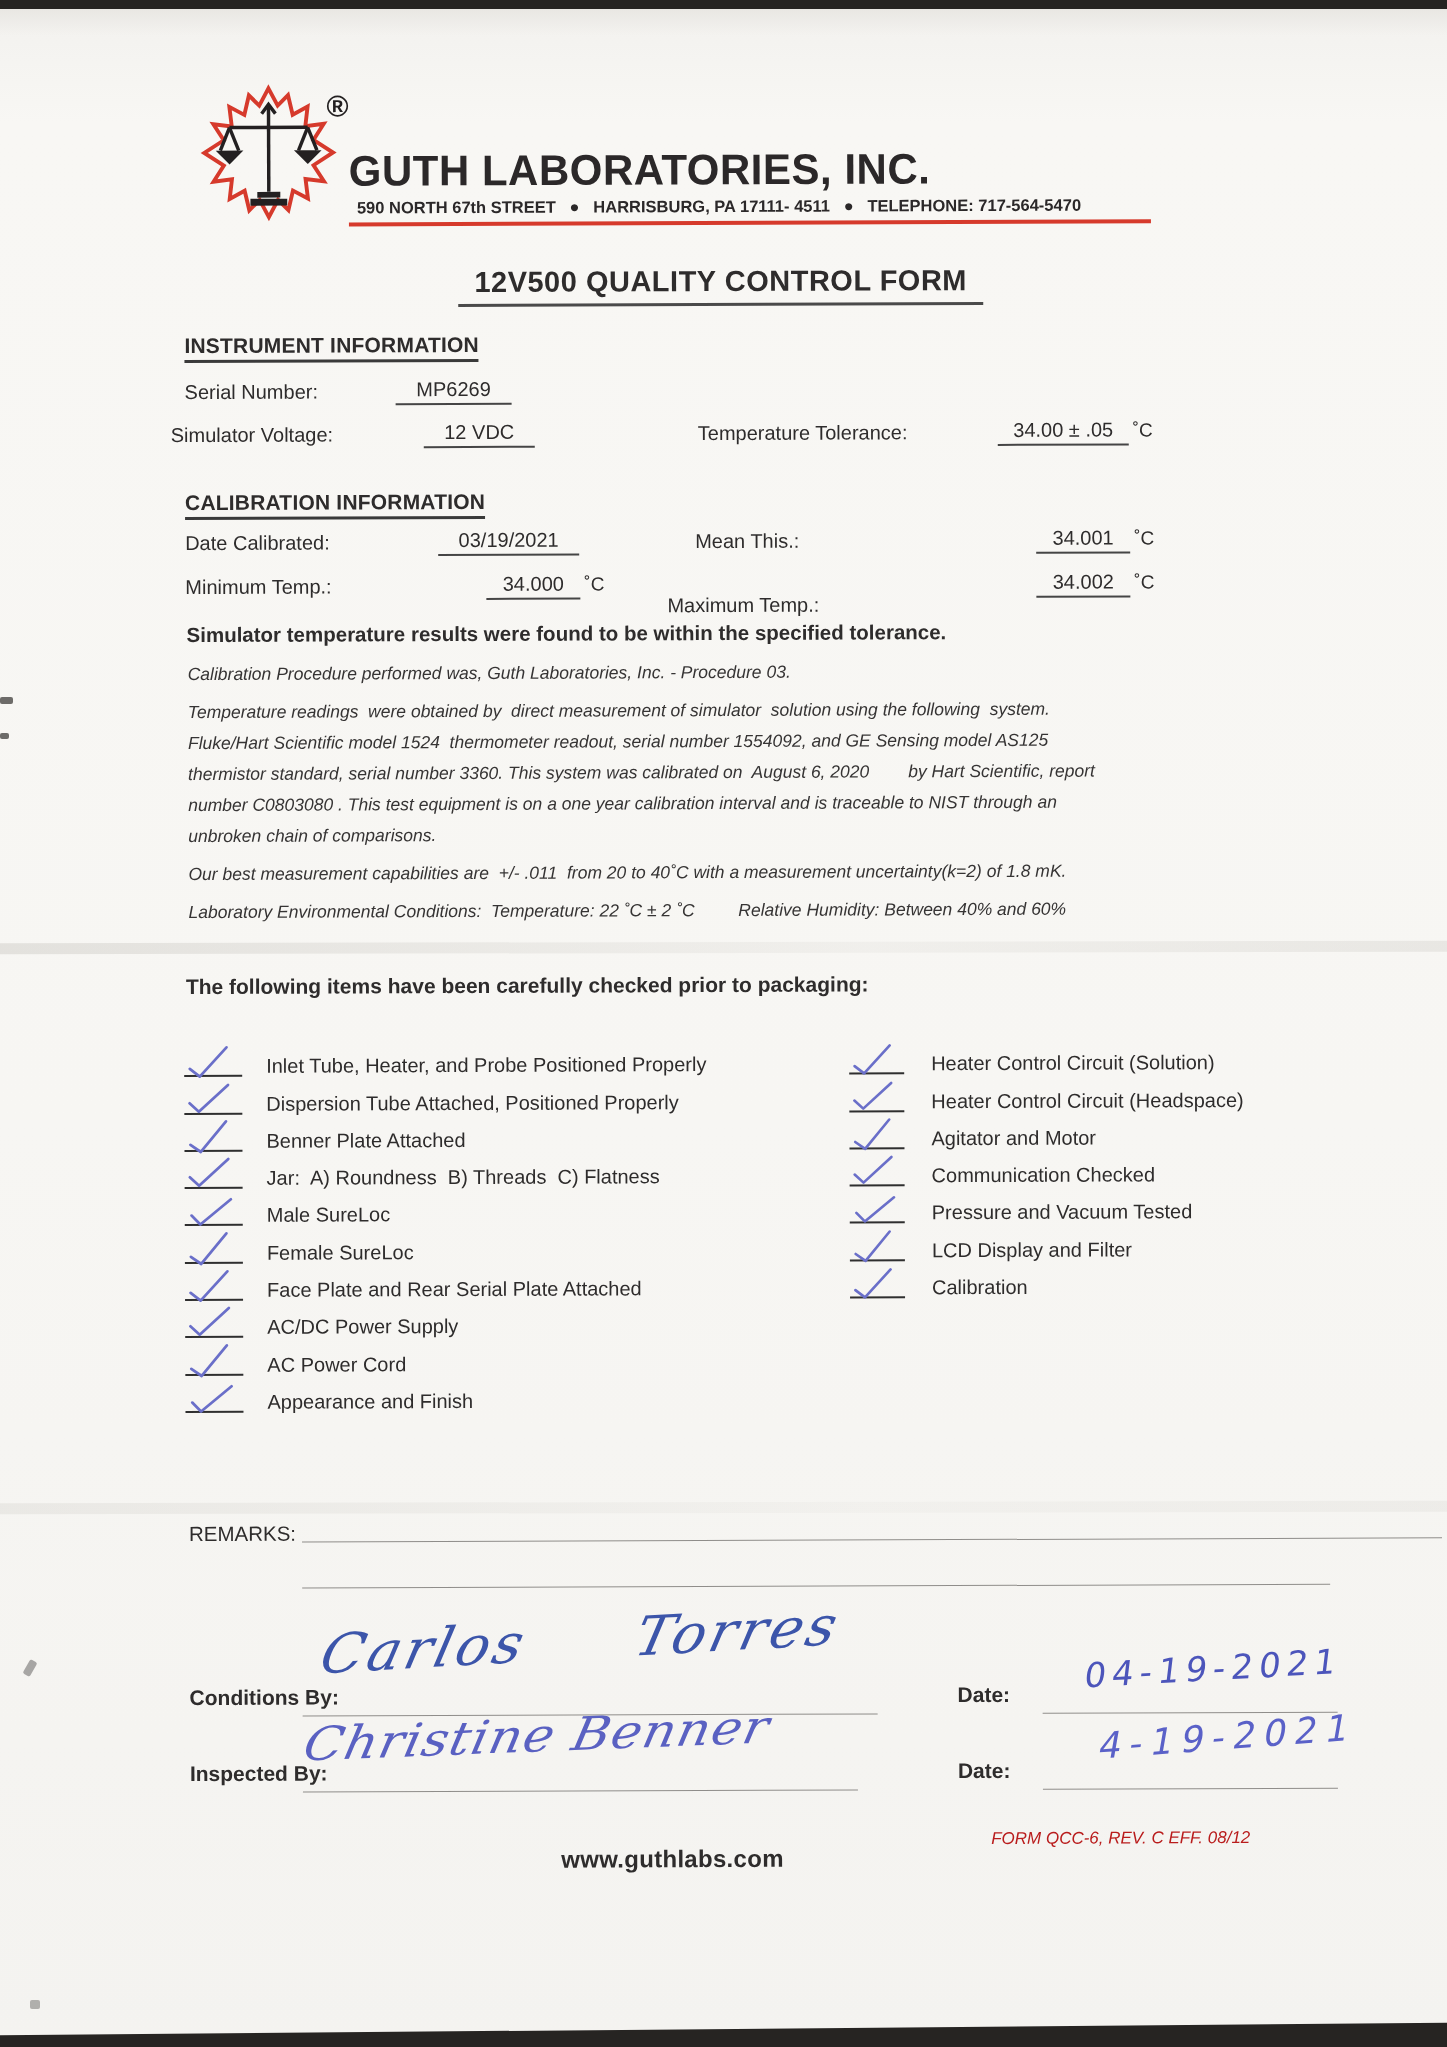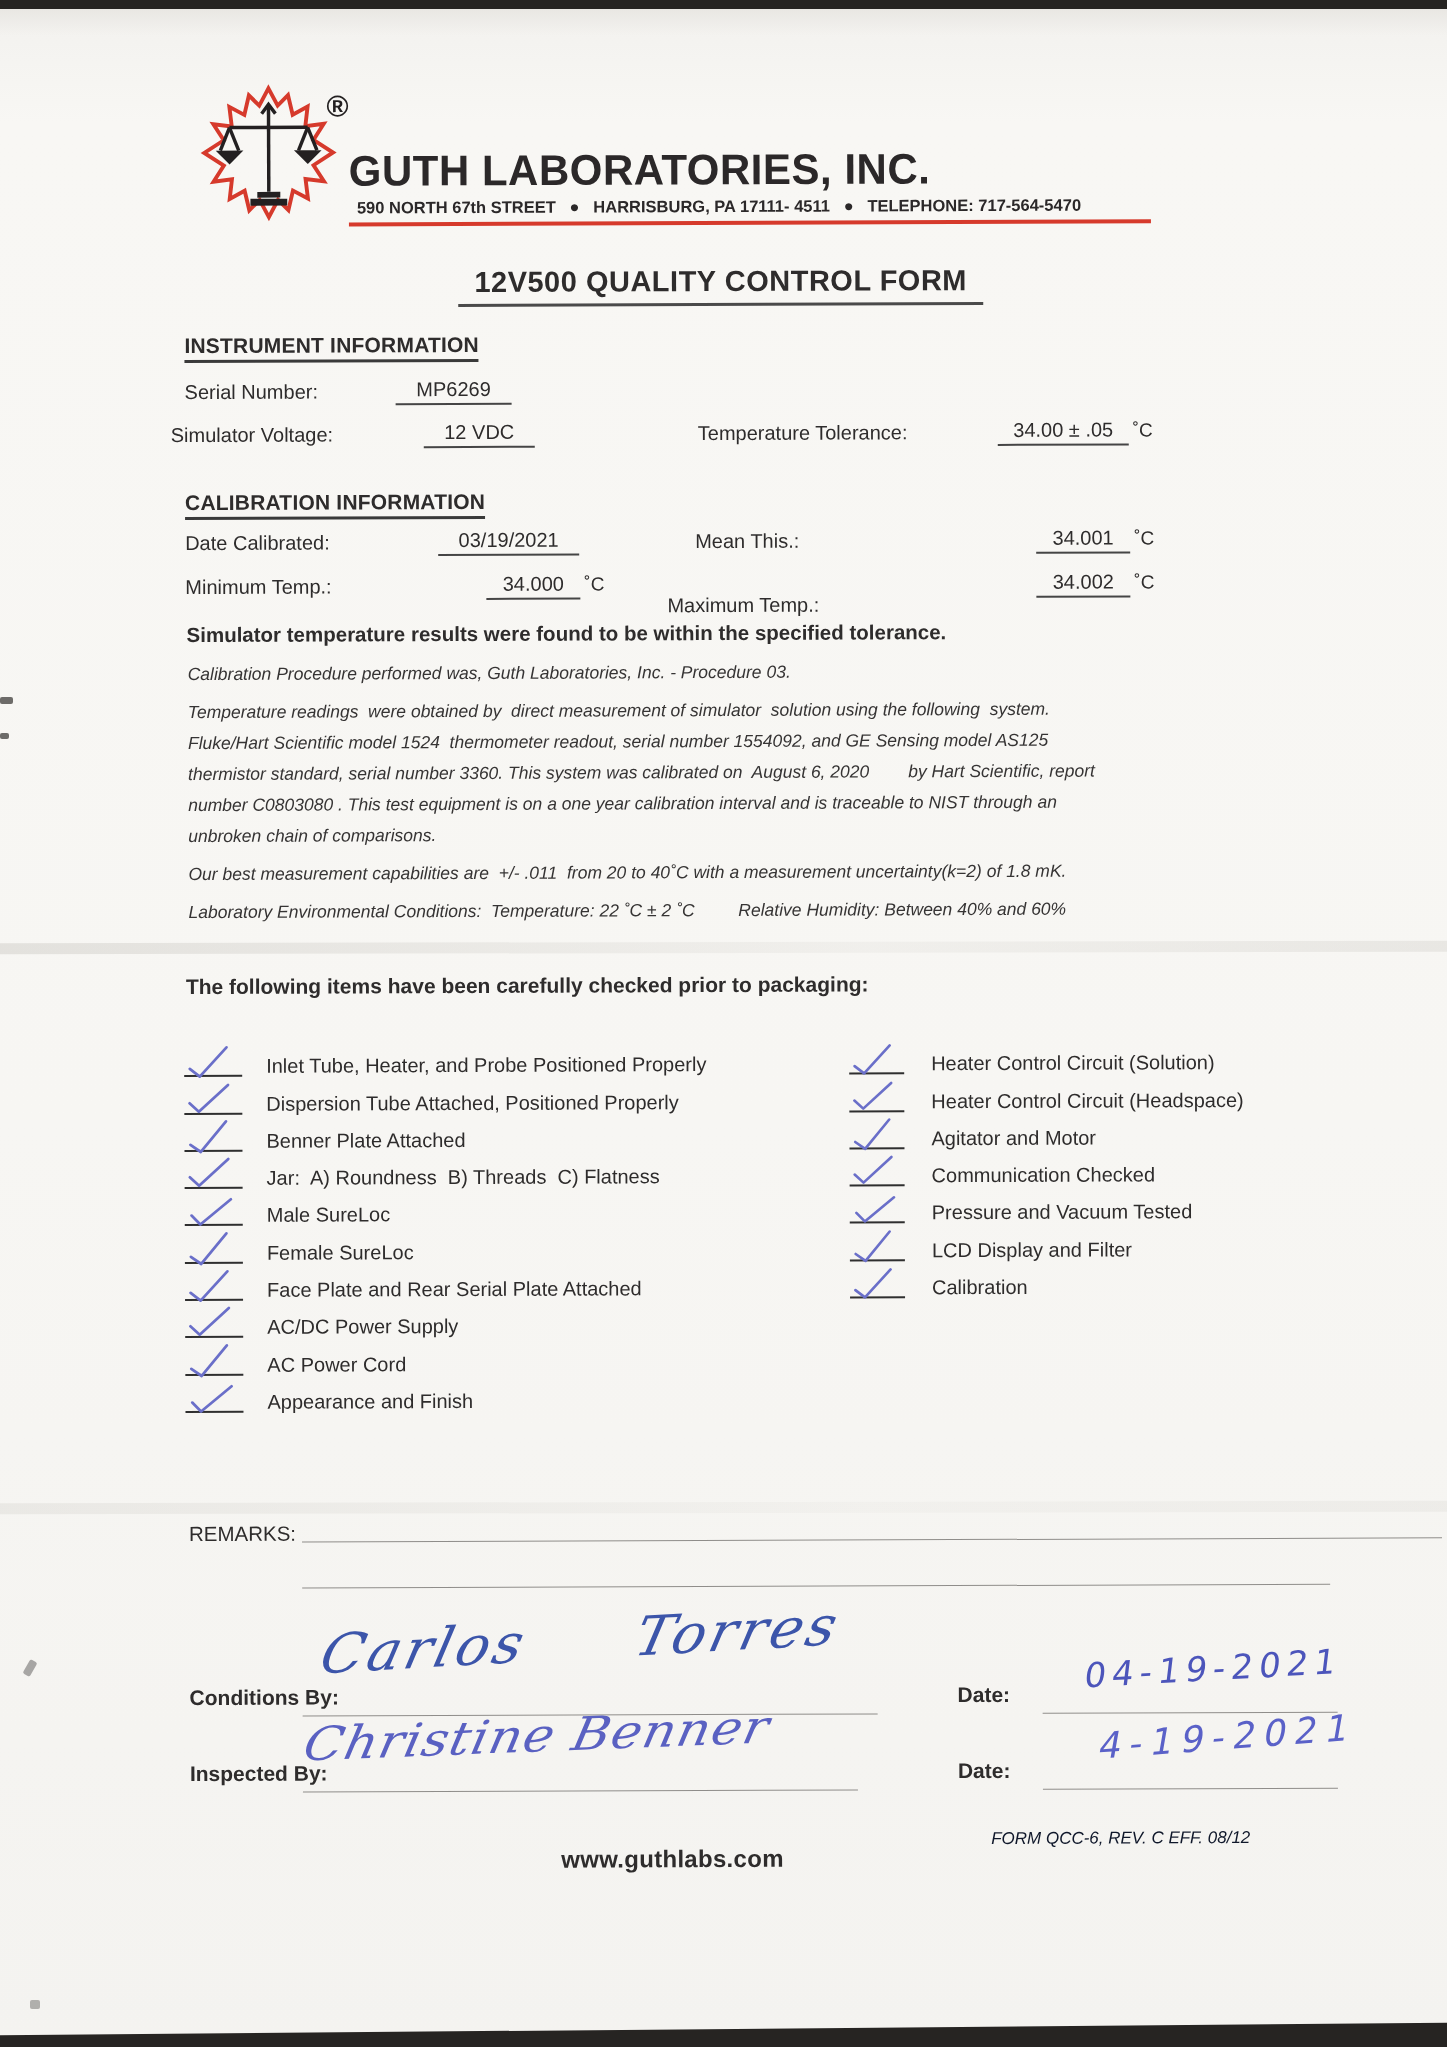--- a/index.html
+++ b/index.html
@@ -43,21 +43,21 @@
   .col-right .check-line{width:55px;margin-right:27px;}
   .check-row:nth-of-type(2n) svg{transform:rotate(5deg) translateY(-2px);}
   .check-row:nth-of-type(3n) svg{transform:rotate(-3deg);}
   .check-row:nth-of-type(5n) svg{transform:rotate(8deg) translateX(2px);}
   
   .thin-line{position:absolute;border-top:1.6px solid #8f8d8a;}
   .sig-label{font-size:21px;font-weight:bold;}
   .script{font-family:"DejaVu Serif","Liberation Serif",serif;font-style:italic;white-space:pre;}
   .hand-date{font-family:"DejaVu Sans",sans-serif;white-space:pre;}
   .footer-site{font-size:24px;font-weight:bold;letter-spacing:.3px;}
-  .footer-form{font-size:17px;font-style:italic;color:#0f172a;}
+  .footer-form{font-size:17px;font-style:italic;color:#b91c1c;}
 </style>
 </head>
 <body>
 
 <div class="sheet">
 
   <svg class="logo-svg" viewBox="0 0 120 120">
     <path d="M60 4 L68 19 L77 10 L81 27 L94 20 L92 37 L108 35 L99 49 L116 60 L99 71 L108 85 L92 83 L94 100 L81 93 L77 110 L68 101 L60 116 L52 101 L43 110 L39 93 L26 100 L28 83 L12 85 L21 71 L4 60 L21 49 L12 35 L28 37 L26 20 L39 27 L43 10 L52 19 Z" fill="none" stroke="#d63a2c" stroke-width="3.4" stroke-linejoin="miter"></path>
     <g stroke="#232021" stroke-width="3" fill="none">
       <line x1="60" y1="20" x2="60" y2="94"></line>

